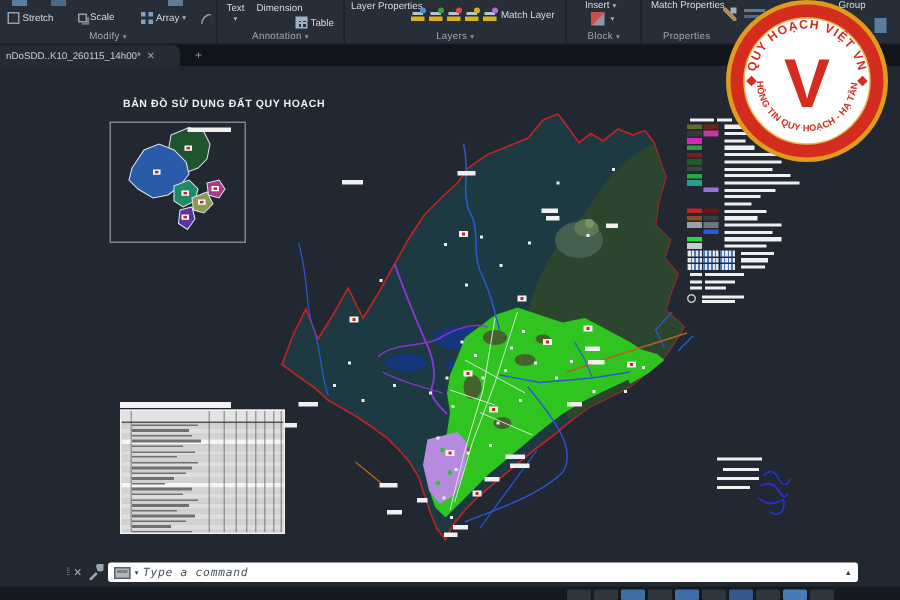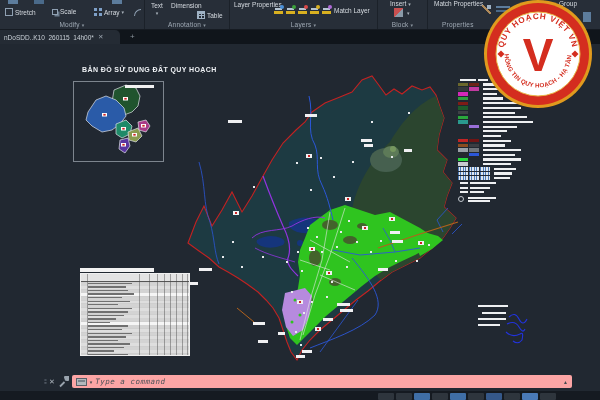--- a/index.html
+++ b/index.html
@@ -86,21 +86,21 @@
   .map-dot { position:absolute; width:2px; height:2px; background:#e9ebee; }
   .map-flag { position:absolute; width:5.5px; height:4px; background:#f0f0f2; }
   .map-flag i { position:absolute; left:1.5px; top:1px; width:2.2px; height:2px; background:#cc2222; display:block;}
 
   
   #cmdzone { position:absolute; left:0; top:372px; width:600px; height:19px; }
   #cmdbar { position:absolute; left:44px; top:2px; right:28px; height:15px;
     display:flex; align-items:center; gap:3px; }
   #cmd-handle { color:#6f7984; font-size:7px; letter-spacing:-1px; }
   #cmd-close { color:#aeb6be; font-size:7px; }
-  #cmd-input { flex:1; height:13px; background:#fca5a5; border-radius:2px;
+  #cmd-input { flex:1; height:13px; background:#ffffff; border-radius:2px;
     display:flex; align-items:center; padding:0 4px; gap:3px; }
   #cmd-chip { width:11px; height:8px; border:1px solid #5a6068; background:#b4b8bc;
     position:relative; }
   #cmd-chip::after { content:""; position:absolute; left:1px; top:1px; right:1px; height:2px; background:#7a828a;}
   #cmd-car { font-size:5px; color:#44494e; }
   #cmd-text { font-size:7.5px; font-style:italic; color:#4c5157;
     font-family:"DejaVu Sans Mono","Liberation Mono",monospace; letter-spacing:.5px;}
   #cmd-up { margin-left:auto; font-size:5px; color:#44494e; }
 
   

